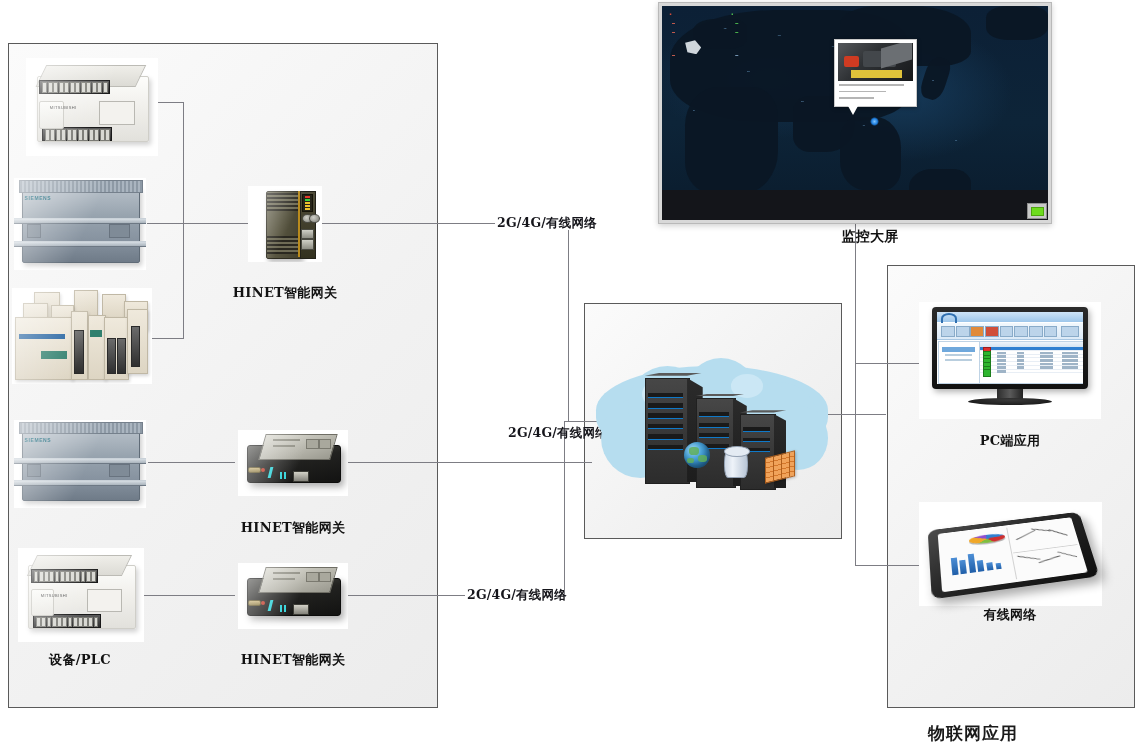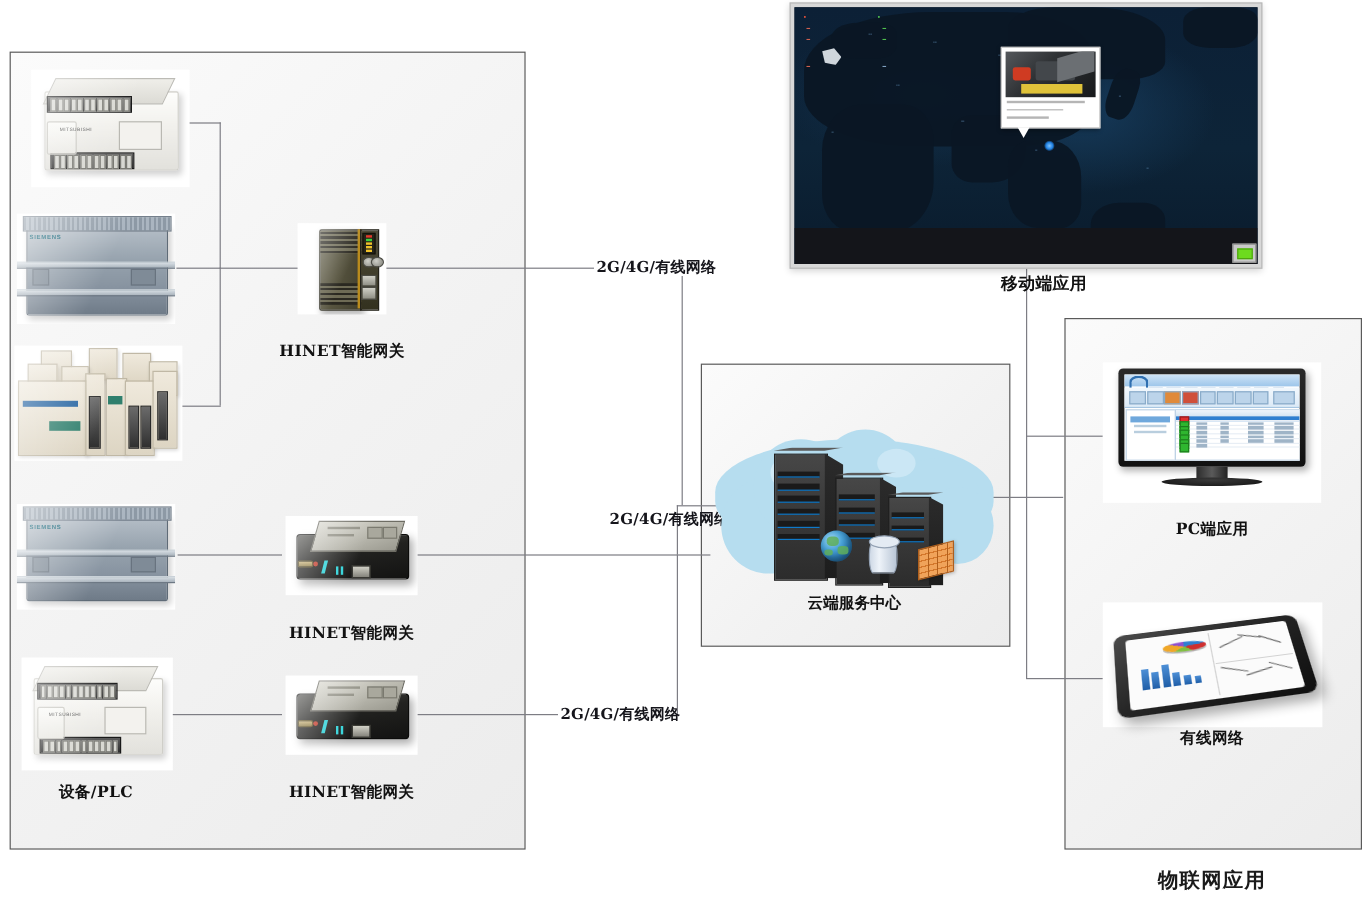--- a/index.html
+++ b/index.html
@@ -227,21 +227,21 @@
 </head>
 <body>
 
 <div class="stage">
 
   <div class="panel" style="left:8px;top:43px;width:428px;height:663px;"></div>
 
   <div class="panel" style="left:584px;top:303px;width:256px;height:234px;"></div>
 
   <div class="panel" style="left:887px;top:265px;width:246px;height:441px;"></div>
-  <div class="panel-caption" style="left:887px;top:722px;width:246px;">物联网应用</div>
+  <div class="panel-caption" style="left:850px;top:722px;width:246px;">物联网应用</div>
 
   <div class="hline" style="left:147px;top:102px;width:37px;"></div>
   <div class="vline" style="left:183px;top:102px;height:236px;"></div>
   <div class="hline" style="left:147px;top:338px;width:37px;"></div>
   <div class="hline" style="left:147px;top:223px;width:37px;"></div>
 
   <div class="hline" style="left:183px;top:223px;width:67px;"></div>
 
   <div class="hline" style="left:320px;top:223px;width:175px;"></div>
   <div class="netlabel" style="left:497px;top:215px;">2G/4G/有线网络</div>
@@ -496,21 +496,21 @@
         <div class="tail" style="left:16%;top:100%;"></div>
       </div>
       <div class="bluedot" style="left:54%;top:52%;"></div>
 
       <div style="position:absolute;left:0;bottom:0;width:100%;height:14%;background:#14151a;"></div>
     </div>
     <div class="screen-badge" style="right:4px;bottom:4px;">
         <i></i>
       </div>
   </div>
-  <div class="devcap" style="left:800px;top:228px;width:140px;font-size:14px;">移动端应用</div>
+  <div class="devcap" style="left:800px;top:228px;width:140px;font-size:14px;">监控大屏</div>
 
   <div class="cloud-wrap" style="left:596px;top:318px;width:232px;height:200px;">
 
 
     <div class="cloud-shape" style="top:24%;height:48%;"></div>
     <div class="cloud-bump" style="left:2%;top:40%;width:34%;height:40%;"></div>
     <div class="cloud-bump" style="left:14%;top:24%;width:34%;height:40%;"></div>
     <div class="cloud-bump" style="left:38%;top:20%;width:32%;height:38%;"></div>
     <div class="cloud-bump" style="left:62%;top:32%;width:34%;height:42%;"></div>
     <div class="cloud-bump" style="left:74%;top:44%;width:26%;height:32%;"></div>
@@ -549,21 +549,20 @@
     <div class="globe" style="left:38%;top:62%;width:26px;height:26px;">
       <div class="c" style="left:18%;top:20%;width:38%;height:30%;"></div>
       <div class="c" style="left:52%;top:50%;width:34%;height:26%;"></div>
       <div class="c" style="left:10%;top:60%;width:26%;height:22%;"></div>
     </div>
     <div class="db" style="left:55%;top:66%;width:22px;height:26px;">
       <div class="top"></div>
     </div>
     <div class="fw" style="left:73%;top:68%;width:28px;height:24px;"></div>
 
-    <div class="cloud-cap" style="top:88%;">云端服务中心</div>
   </div>
 
   <div class="monitor" style="left:919px;top:302px;width:182px;height:117px;">
     <div class="bez">
       <div class="scr">
         <div class="ui-topbar"></div>
         <div style="position:absolute;left:3%;top:2.5%;width:12px;height:9px;border-radius:50% 50% 0 0;
                     border:2px solid #2f6fb0;border-bottom:none;"></div>
         <div class="ui-menu" style="left:14%;width:8%;"></div>
         <div class="ui-menu" style="left:24%;width:8%;"></div>

